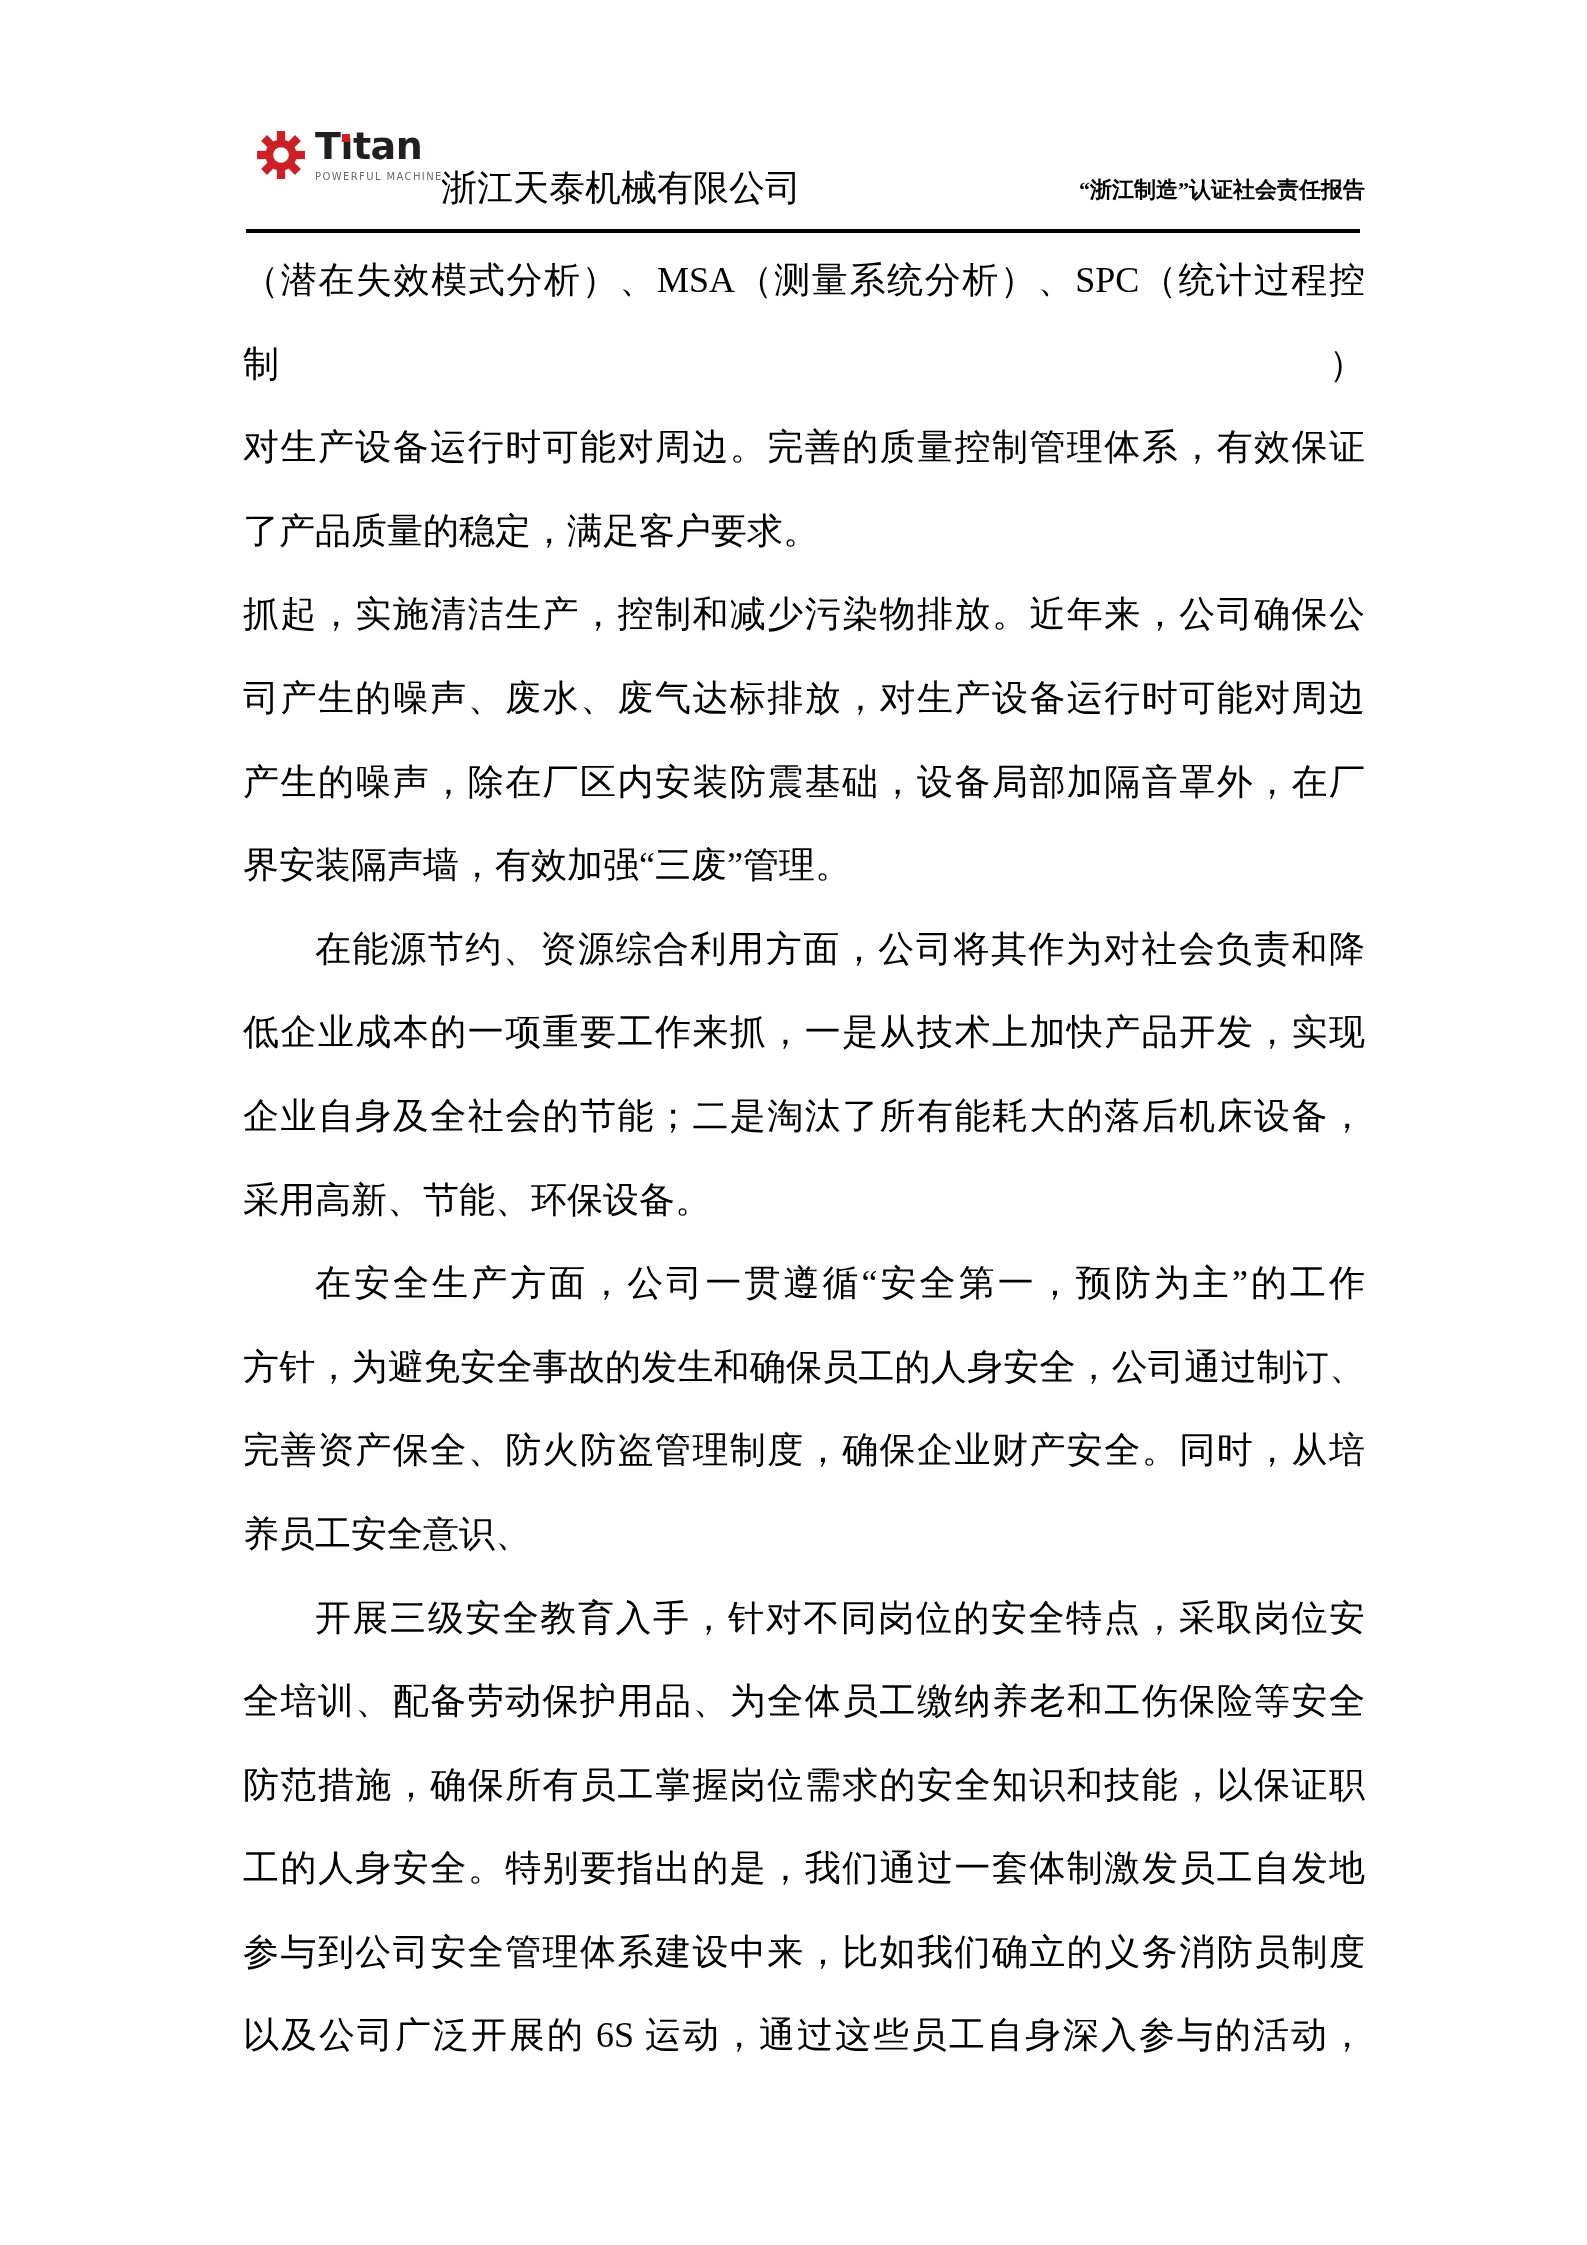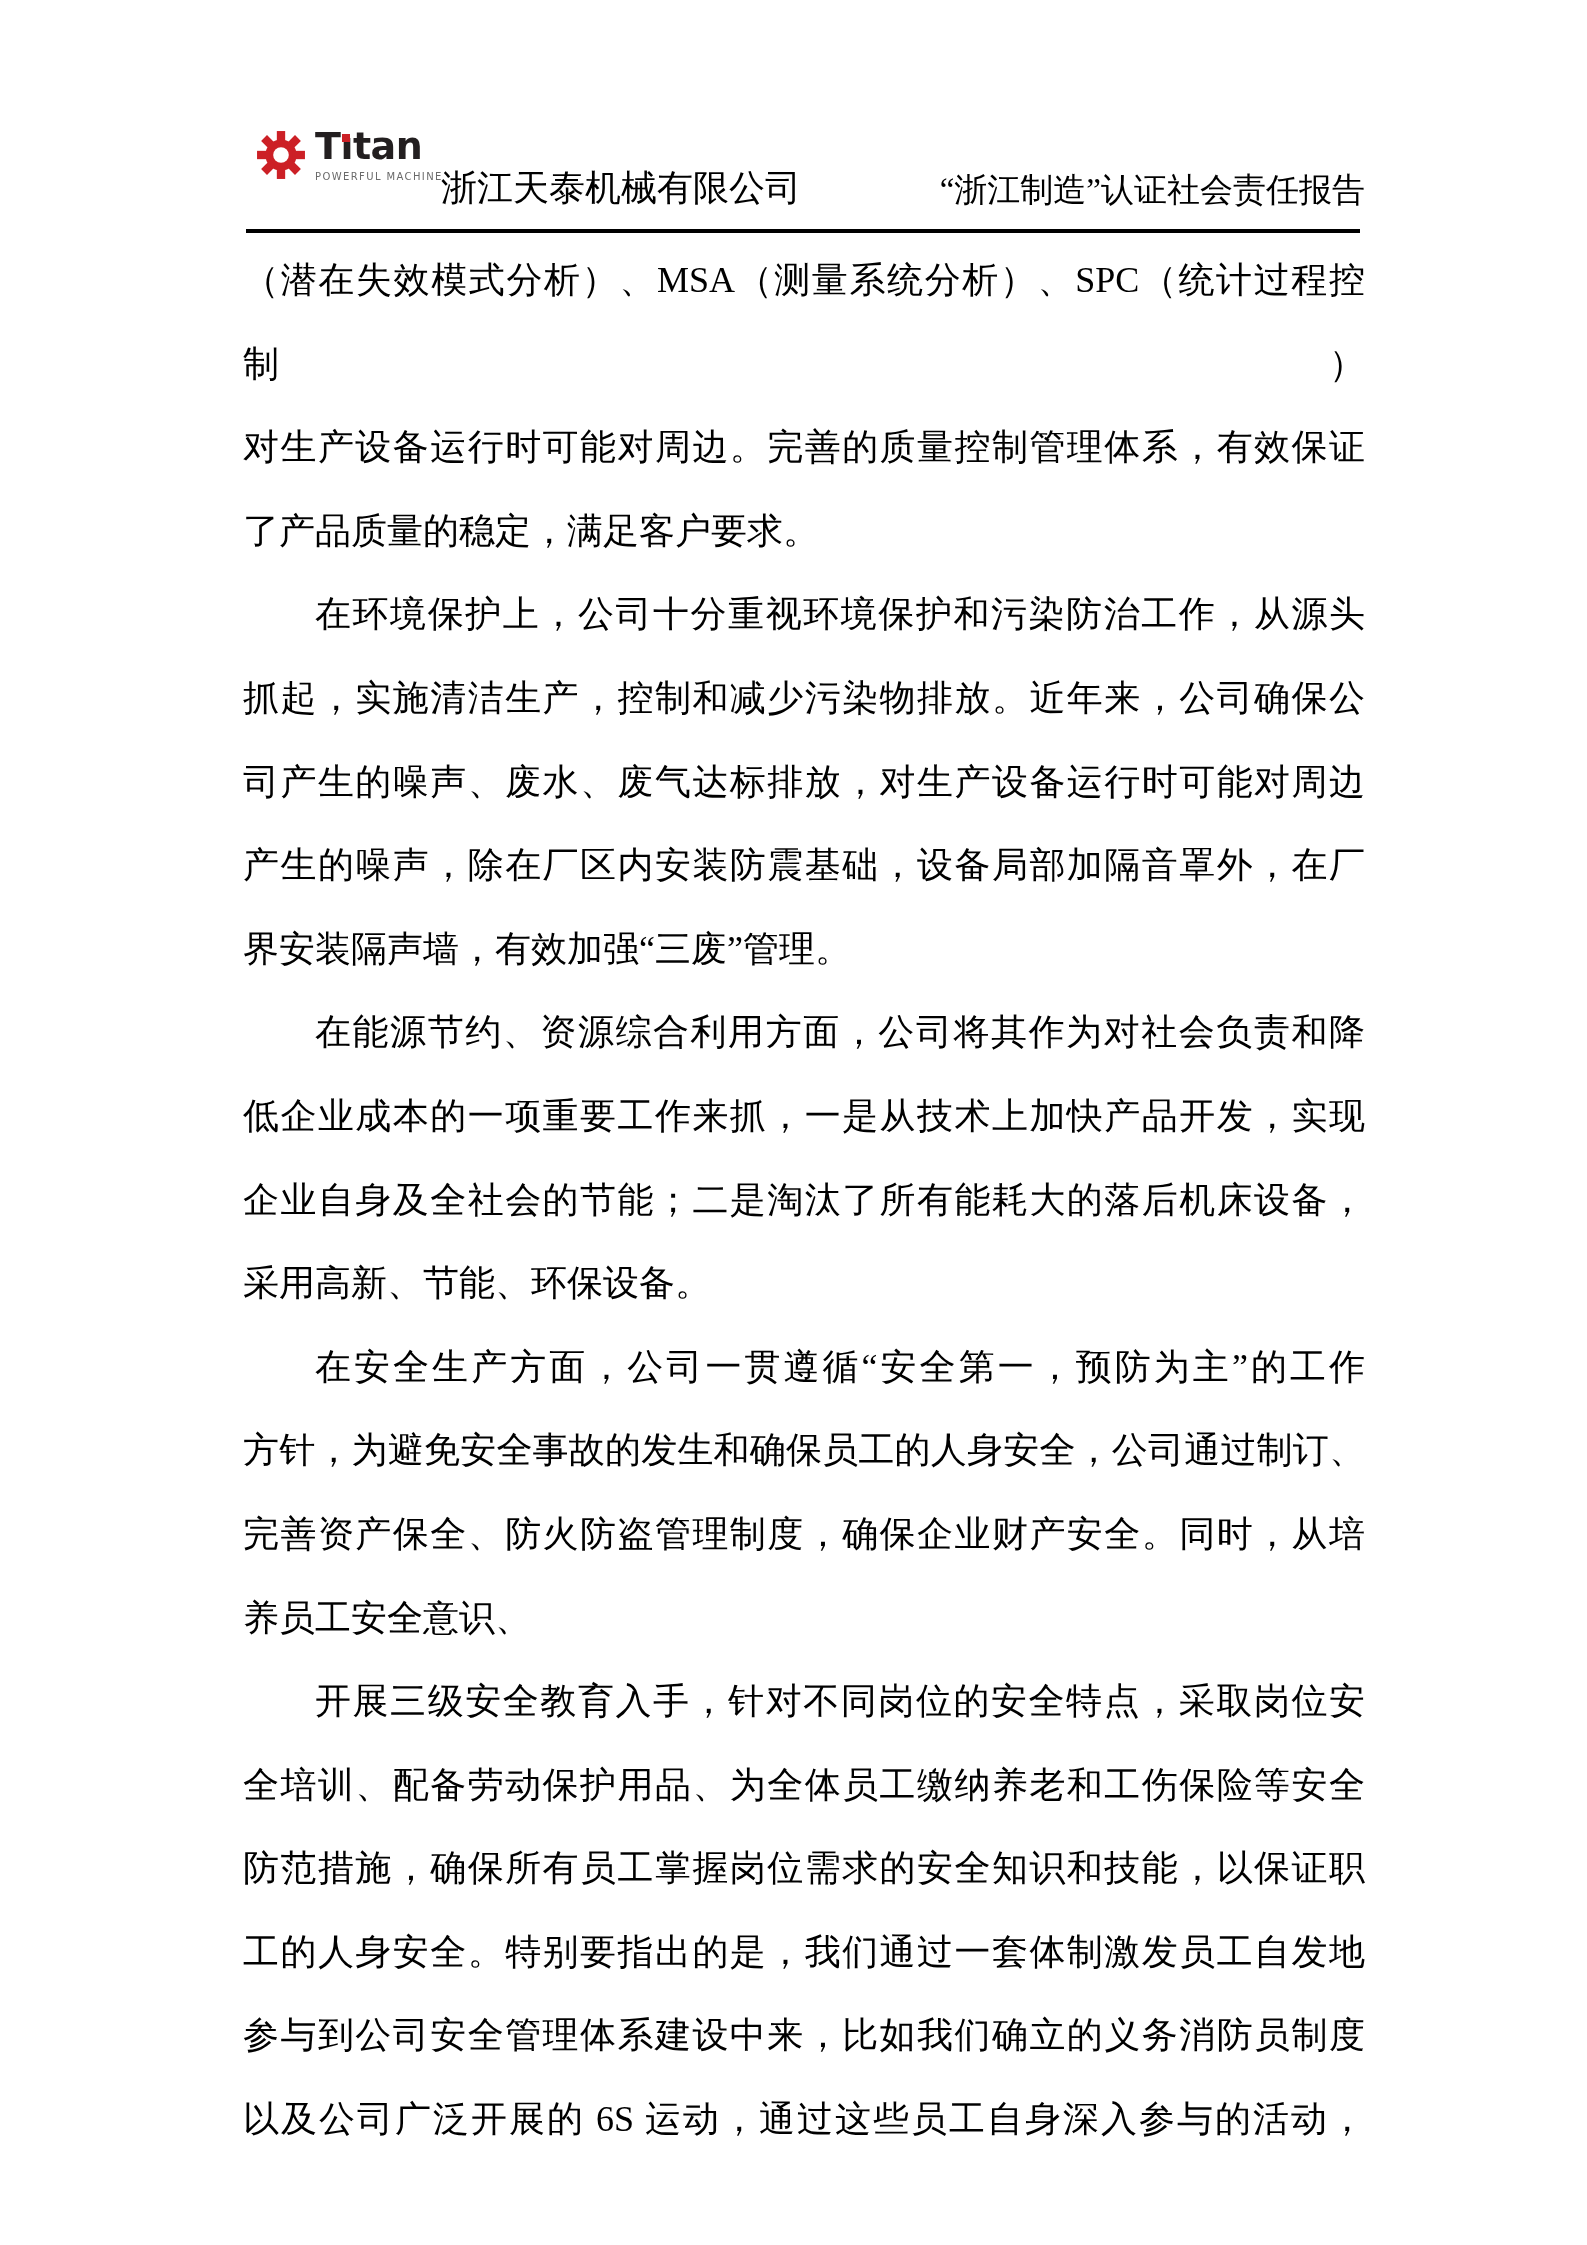--- a/index.html
+++ b/index.html
@@ -34,21 +34,21 @@
     font-family:"DejaVu Sans","Liberation Sans",sans-serif;
     font-size:10px; letter-spacing:1.4px; color:#6a6a6a;
     margin-top:6px; white-space:nowrap;
   }
   .company-name {
     position:absolute; left:441px; top:168px;
     font-size:36px; line-height:40px; white-space:nowrap;
   }
   .report-title {
     position:absolute; right:222px; top:173px;
-    font-size:33px; line-height:34px; white-space:nowrap;
+    font-size:22px; line-height:34px; white-space:nowrap;font-weight:bold;
   }
   .header-rule {
     position:absolute; left:246px; top:229px;
     width:1114px; height:4px; background:#000;
   }
 
   
   .doc-body {
     position:absolute; left:243px; top:239px; width:1122px;
     font-size:36px; line-height:83.6px;
@@ -97,21 +97,20 @@
 
   <div class="doc-body">
 
     <div>
       <div class="ln fill">（潜在失效模式分析）、MSA（测量系统分析）、SPC（统计过程控制）</div>
       <div class="ln fill">对生产设备运行时可能对周边。完善的质量控制管理体系，有效保证</div>
       <div class="ln">了产品质量的稳定，满足客户要求。</div>
     </div>
 
     <div>
-      <div class="ln fill ind">在环境保护上，公司十分重视环境保护和污染防治工作，从源头</div>
       <div class="ln fill">抓起，实施清洁生产，控制和减少污染物排放。近年来，公司确保公</div>
       <div class="ln fill">司产生的噪声、废水、废气达标排放，对生产设备运行时可能对周边</div>
       <div class="ln fill">产生的噪声，除在厂区内安装防震基础，设备局部加隔音罩外，在厂</div>
       <div class="ln">界安装隔声墙，有效加强“三废”管理。</div>
     </div>
 
     <div>
       <div class="ln fill ind">在能源节约、资源综合利用方面，公司将其作为对社会负责和降</div>
       <div class="ln fill">低企业成本的一项重要工作来抓，一是从技术上加快产品开发，实现</div>
       <div class="ln fill">企业自身及全社会的节能；二是淘汰了所有能耗大的落后机床设备，</div>

